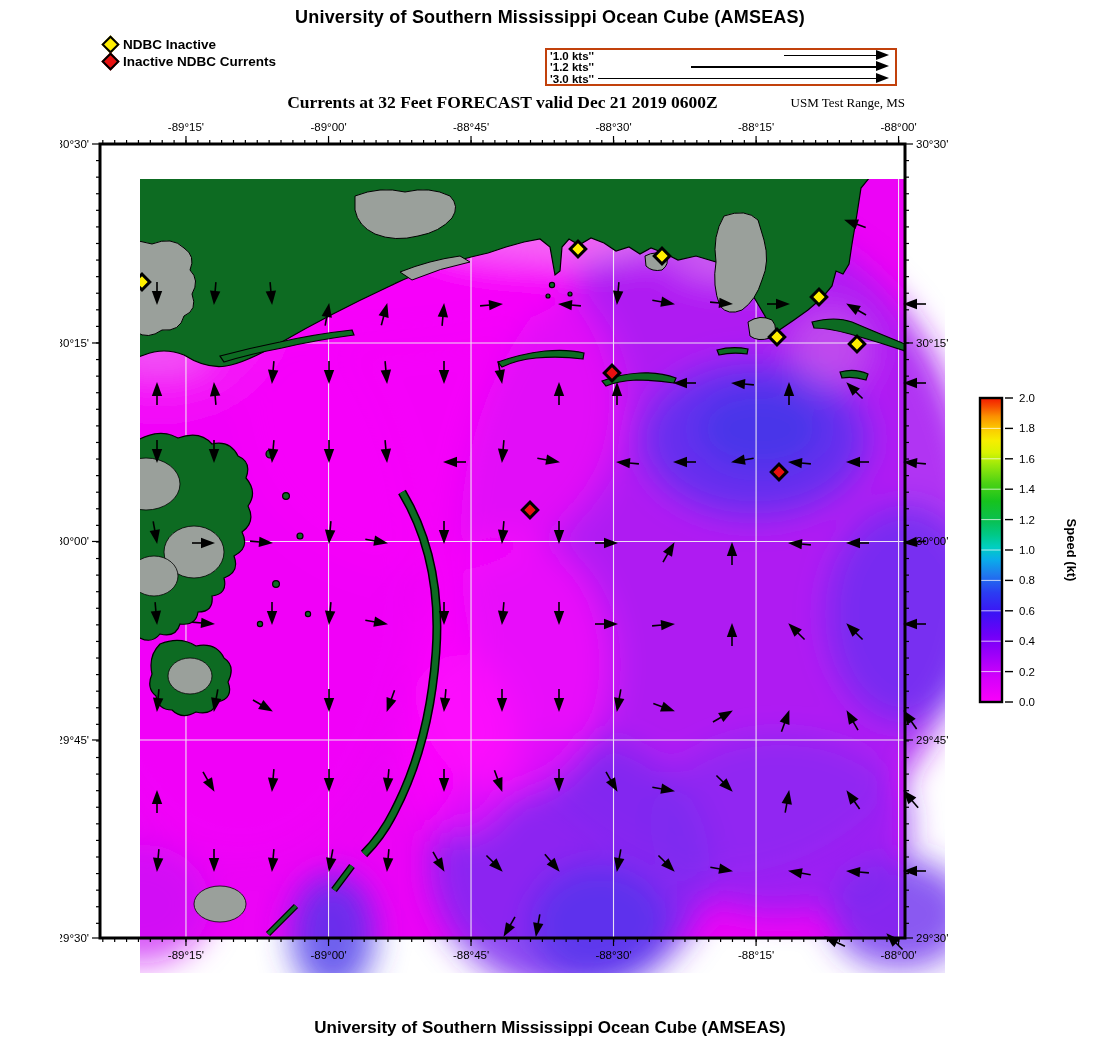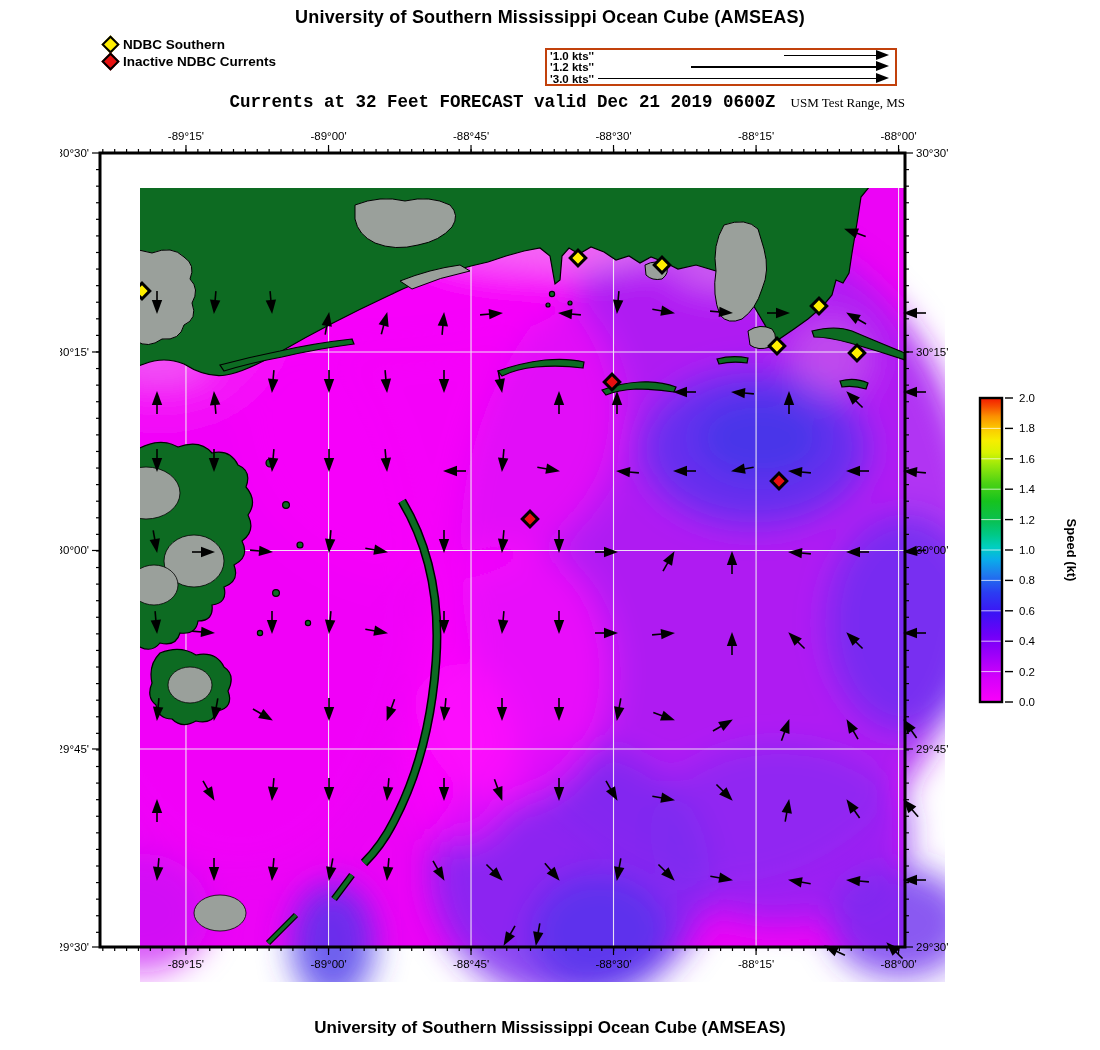--- a/index.html
+++ b/index.html
@@ -12,37 +12,37 @@
   .legend-row{display:flex;align-items:center;height:17px;}
   .legend-diamond{width:9px;height:9px;transform:rotate(45deg);border:2.6px solid #000;margin-right:6px;flex:0 0 auto;}
   .legend-label{font-size:13.5px;font-weight:bold;white-space:nowrap;}
   #scale-box{left:545px;top:48px;width:352px;height:38px;border:2px solid #c2410c;box-sizing:border-box;}
   .scale-row{position:relative;height:11.3px;}
   .scale-label{position:absolute;left:3px;top:0;font-size:11.5px;font-weight:bold;white-space:nowrap;}
   .scale-line{position:absolute;top:5px;height:1.4px;background:#000;}
   .scale-head{position:absolute;top:0;width:0;height:0;border-left:13px solid #000;
               border-top:5.5px solid transparent;border-bottom:5.5px solid transparent;}
   #subtitle-row{left:100px;top:92px;width:805px;height:22px;}
-  #subtitle{width:100%;text-align:center;font-family:Liberation Mono, monospace;
+  #subtitle{width:100%;text-align:center;font-family:Liberation Serif, serif;
             font-size:17.5px;font-weight:bold;}
   #region-label{position:absolute;right:0;top:3px;font-family:"Liberation Serif","DejaVu Serif",serif;
             font-size:13px;font-weight:normal;}
-  #map-wrap{left:60px;top:118px;width:890px;height:885px;}
+  #map-wrap{left:60px;top:109px;width:890px;height:885px;}
   #colorbar-wrap{left:955px;top:378px;width:145px;height:345px;}
   svg text{font-family:"Liberation Sans","DejaVu Sans",sans-serif;}
 </style>
 </head>
 <body>
 
 <div class="abs" id="top-title">University of Southern Mississippi Ocean Cube (AMSEAS)</div>
 
 <div class="abs" id="legend">
     <div class="legend-row">
       <span class="legend-diamond" style="background: rgb(255, 239, 0);"></span>
-      <span class="legend-label">NDBC Southern</span>
+      <span class="legend-label">NDBC Inactive</span>
     </div>
     <div class="legend-row">
       <span class="legend-diamond" style="background: rgb(232, 16, 16);"></span>
       <span class="legend-label">Inactive NDBC Currents</span>
     </div>
   </div>
 
 <div class="abs" id="scale-box">
     <div class="scale-row">
       <span class="scale-label">'1.0 kts''</span>

